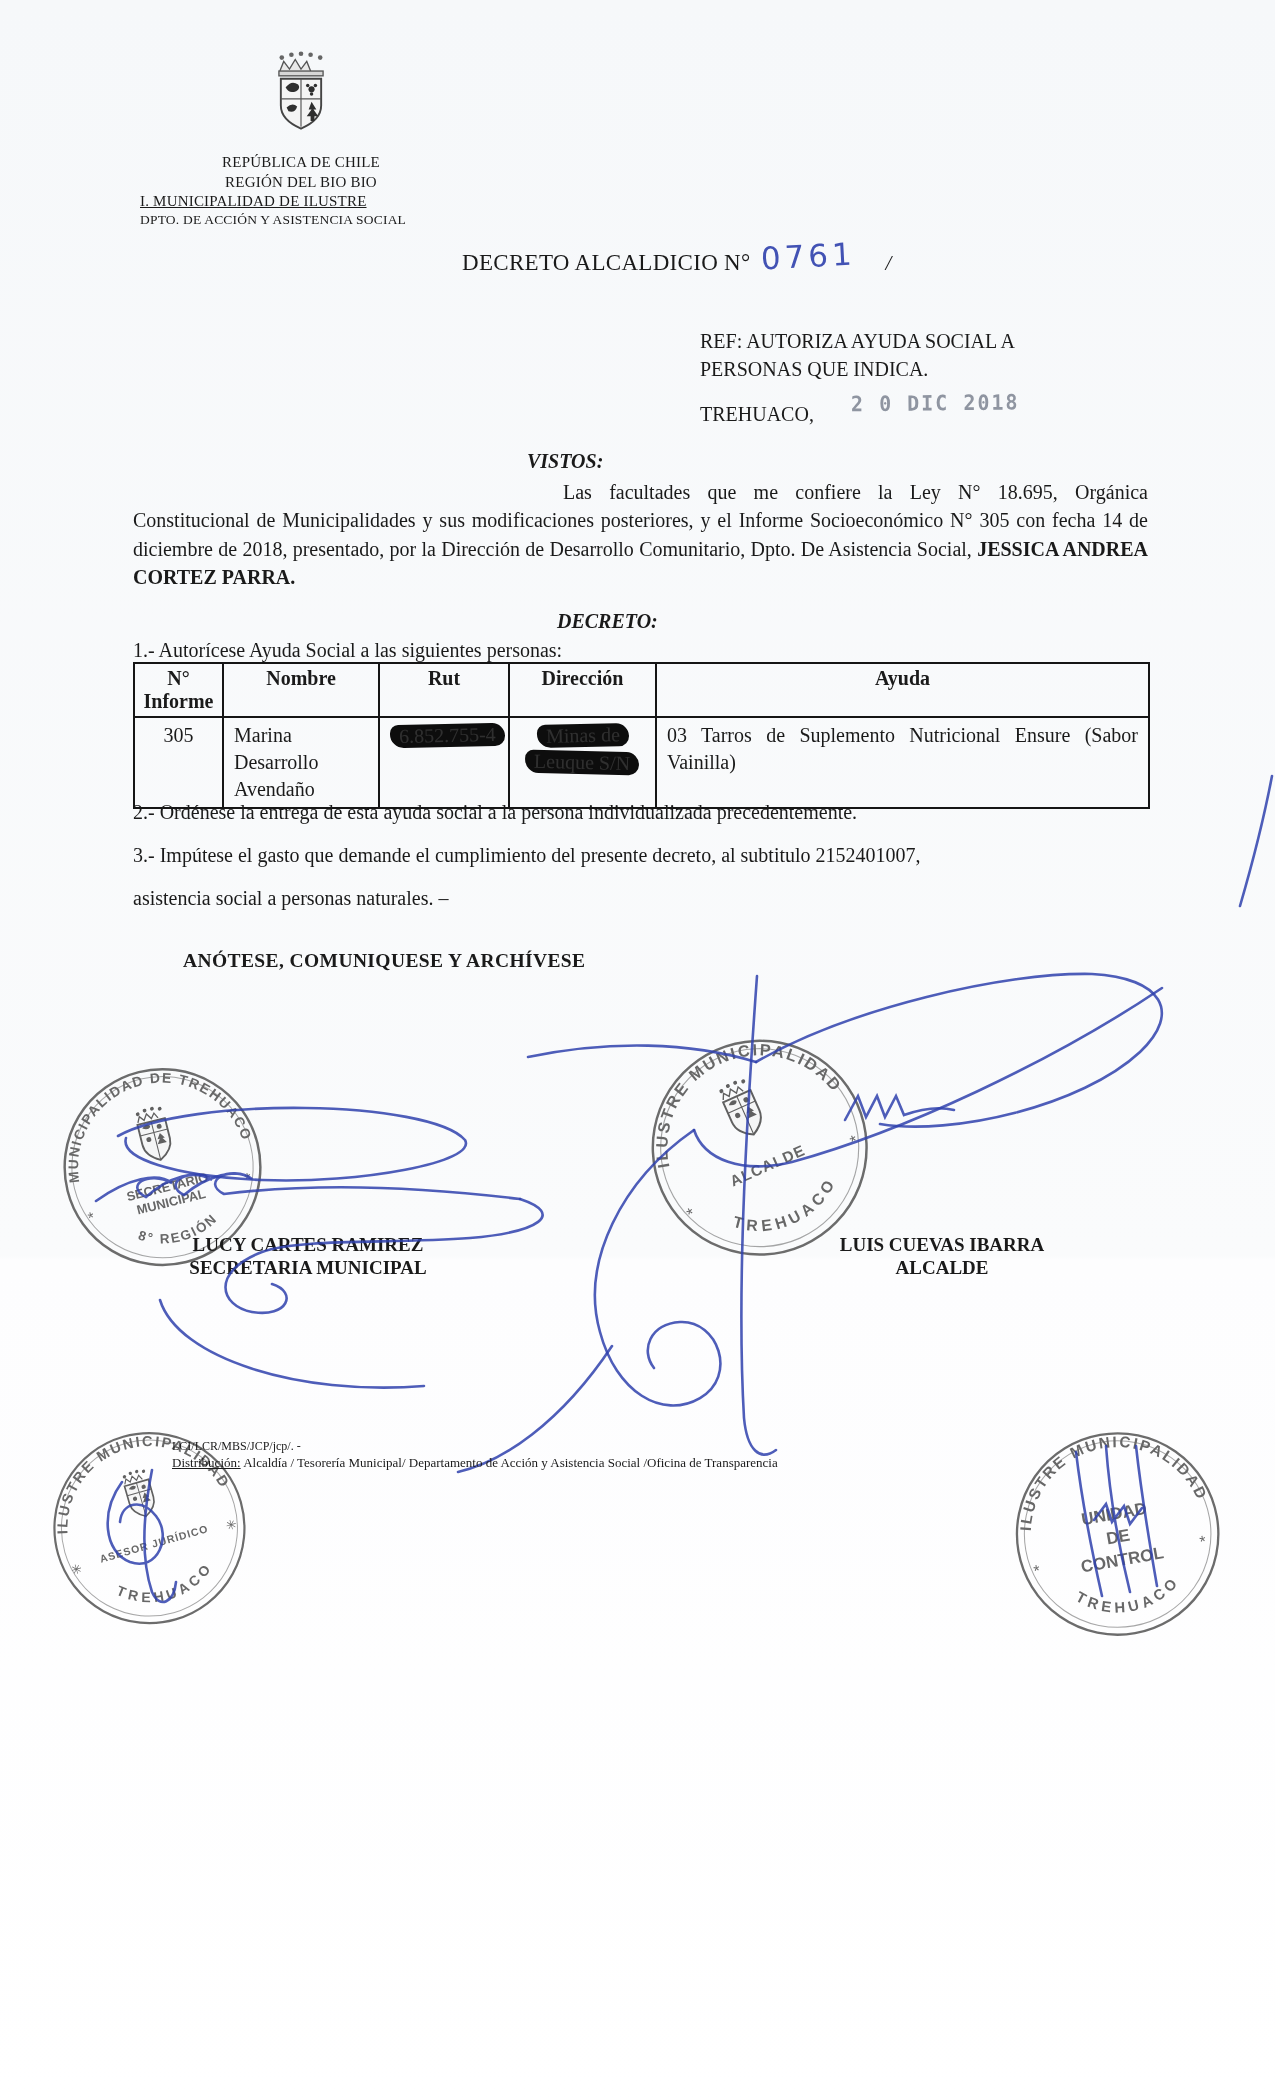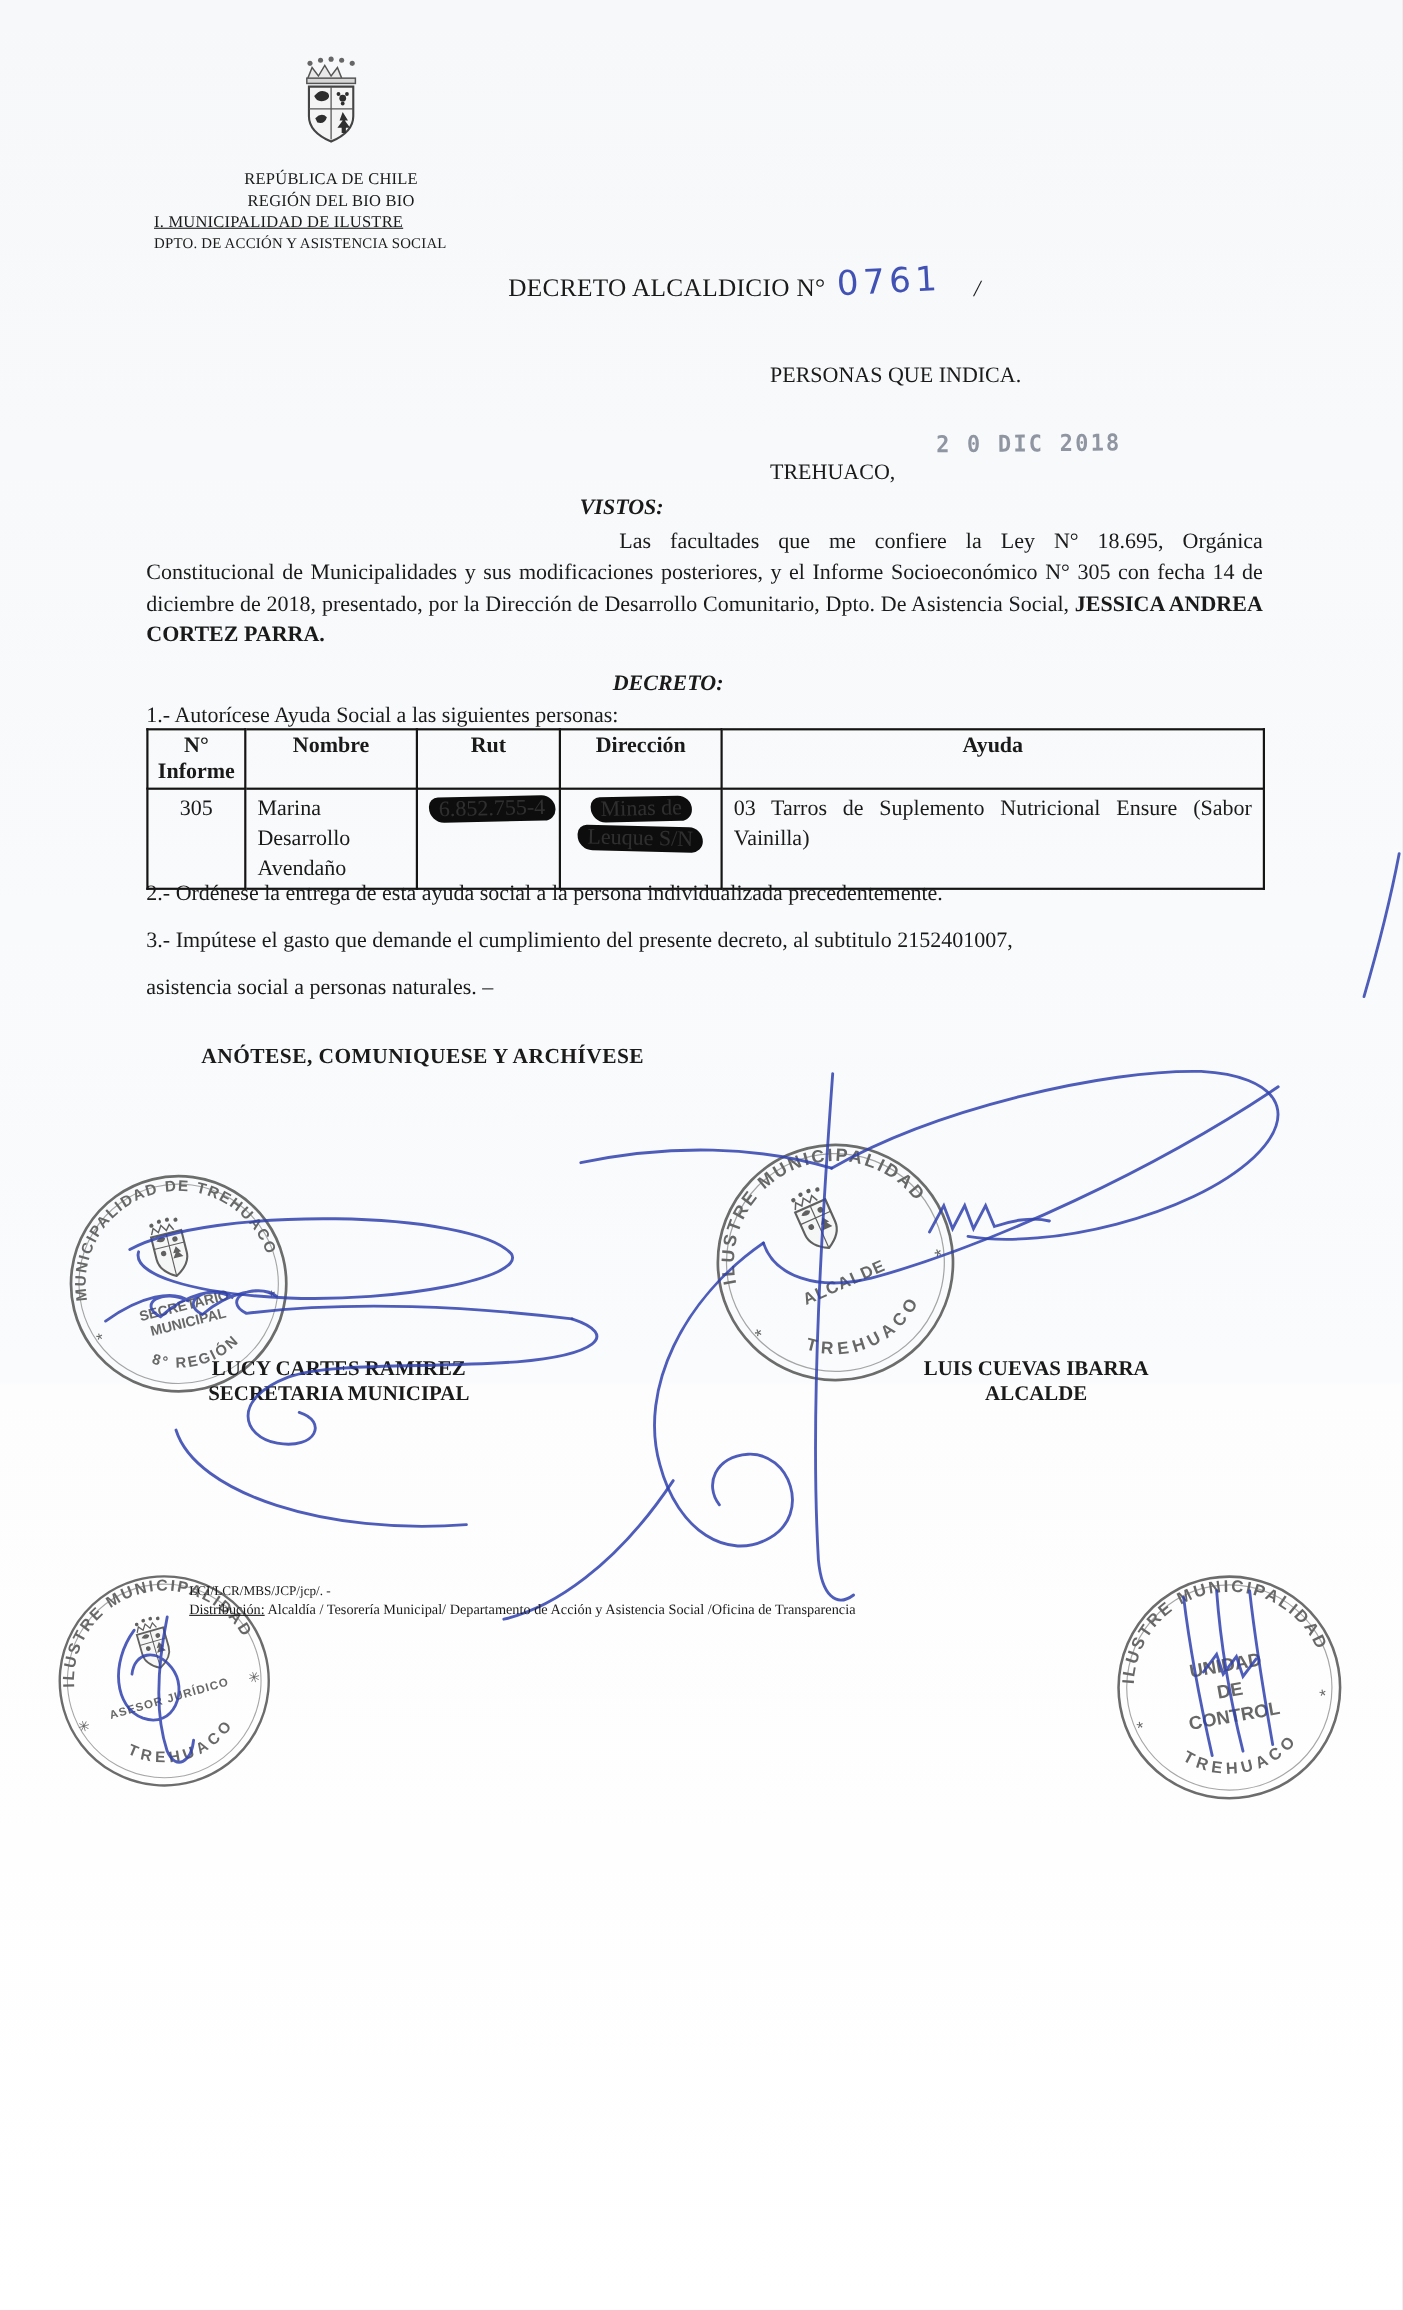--- a/index.html
+++ b/index.html
@@ -24,21 +24,21 @@
   .title-label { font-size:23px; font-weight:normal; letter-spacing:.3px; }
   .hand-number {
     display:inline-block; font-family:"DejaVu Sans", sans-serif; font-size:31px;
     color:#2f41ad; letter-spacing:4px; transform:rotate(-3deg) translateY(-3px);
     margin-left:6px; opacity:.9;
   }
   .title-sep { font-size:21px; margin-left:26px; font-style:italic; }
 
   
   .ref-block { left:700px; top:327px; width:420px; font-size:20px; line-height:1.42; }
-  .place-line { left:700px; top:403px; font-size:20px;margin-top:15px; }
+  .place-line { left:700px; top:403px; font-size:20px; }
   .date-stamp {
     left:851px; top:391px; font-family:"DejaVu Sans Mono", monospace; font-weight:bold;
     font-size:20px; letter-spacing:2px; color:#8f95a1; transform:rotate(-.6deg) scaleY(1.05);
   }
 
   
   .vistos-heading { left:527px; top:450px; font-size:20px; font-weight:bold; font-style:italic; }
   .vistos-body {
     left:133px; top:478px; width:1015px; font-size:20px; line-height:28.4px;
     text-align:justify; text-indent:430px; margin:0;
@@ -141,20 +141,21 @@
     <div class="org-line dept">DPTO. DE ACCIÓN Y ASISTENCIA SOCIAL</div>
   </div>
 
   <div class="abs title-row">
     <span class="title-label">DECRETO ALCALDICIO N°</span>
     <span class="hand-number">0761</span>
     <span class="title-sep">/</span>
   </div>
 
   <div class="abs ref-block">
+    <div>REF: AUTORIZA AYUDA SOCIAL A</div>
     <div>PERSONAS QUE INDICA.</div>
   </div>
   <div class="abs place-line">TREHUACO,</div>
   <div class="abs date-stamp">2 0 DIC 2018</div>
 
   <div class="abs vistos-heading">VISTOS:</div>
   <p class="abs vistos-body"><span>Las facultades que me confiere la Ley N° 18.695, Orgánica Constitucional de Municipalidades y sus modificaciones posteriores, y el Informe Socioeconómico N° 305 con fecha 14 de diciembre de 2018, presentado, por la Dirección de Desarrollo Comunitario, Dpto. De Asistencia Social, </span><strong>JESSICA ANDREA CORTEZ PARRA.</strong></p>
 
   <div class="abs decreto-heading">DECRETO:</div>
   <div class="abs item item1">1.- Autorícese Ayuda Social a las siguientes personas:</div>

